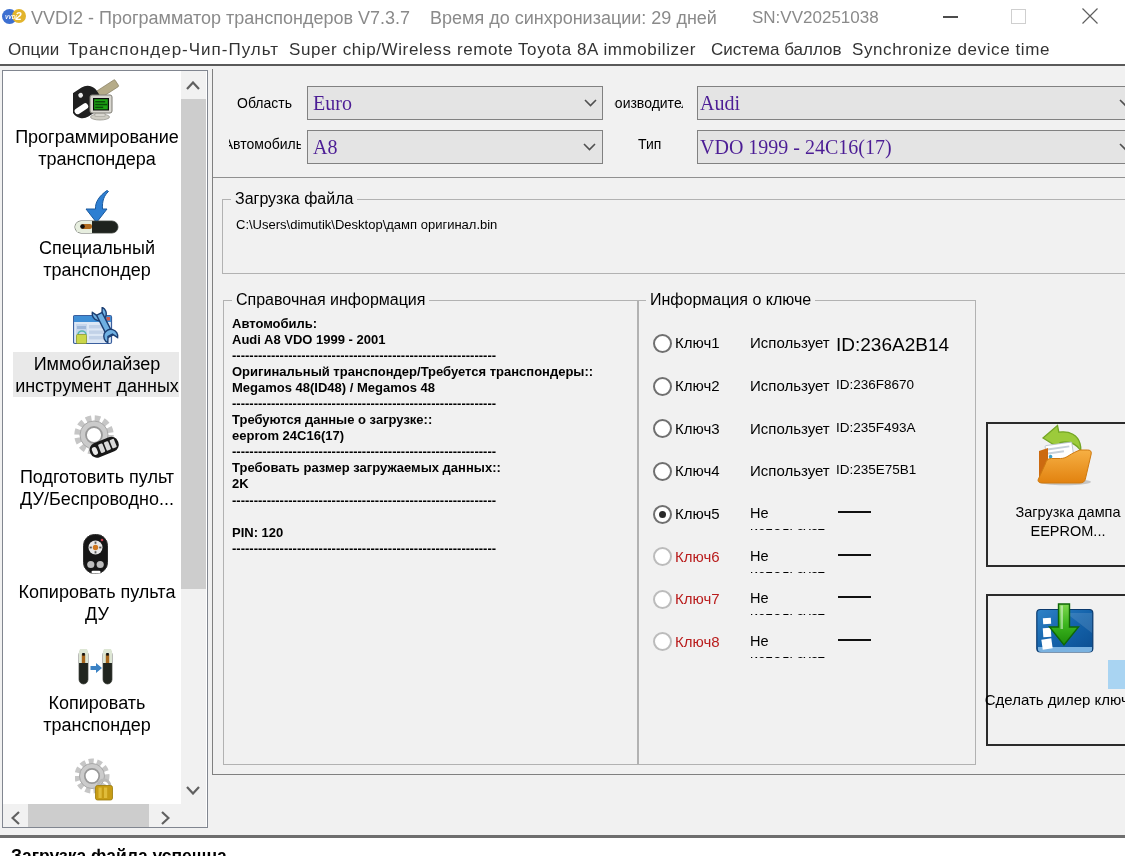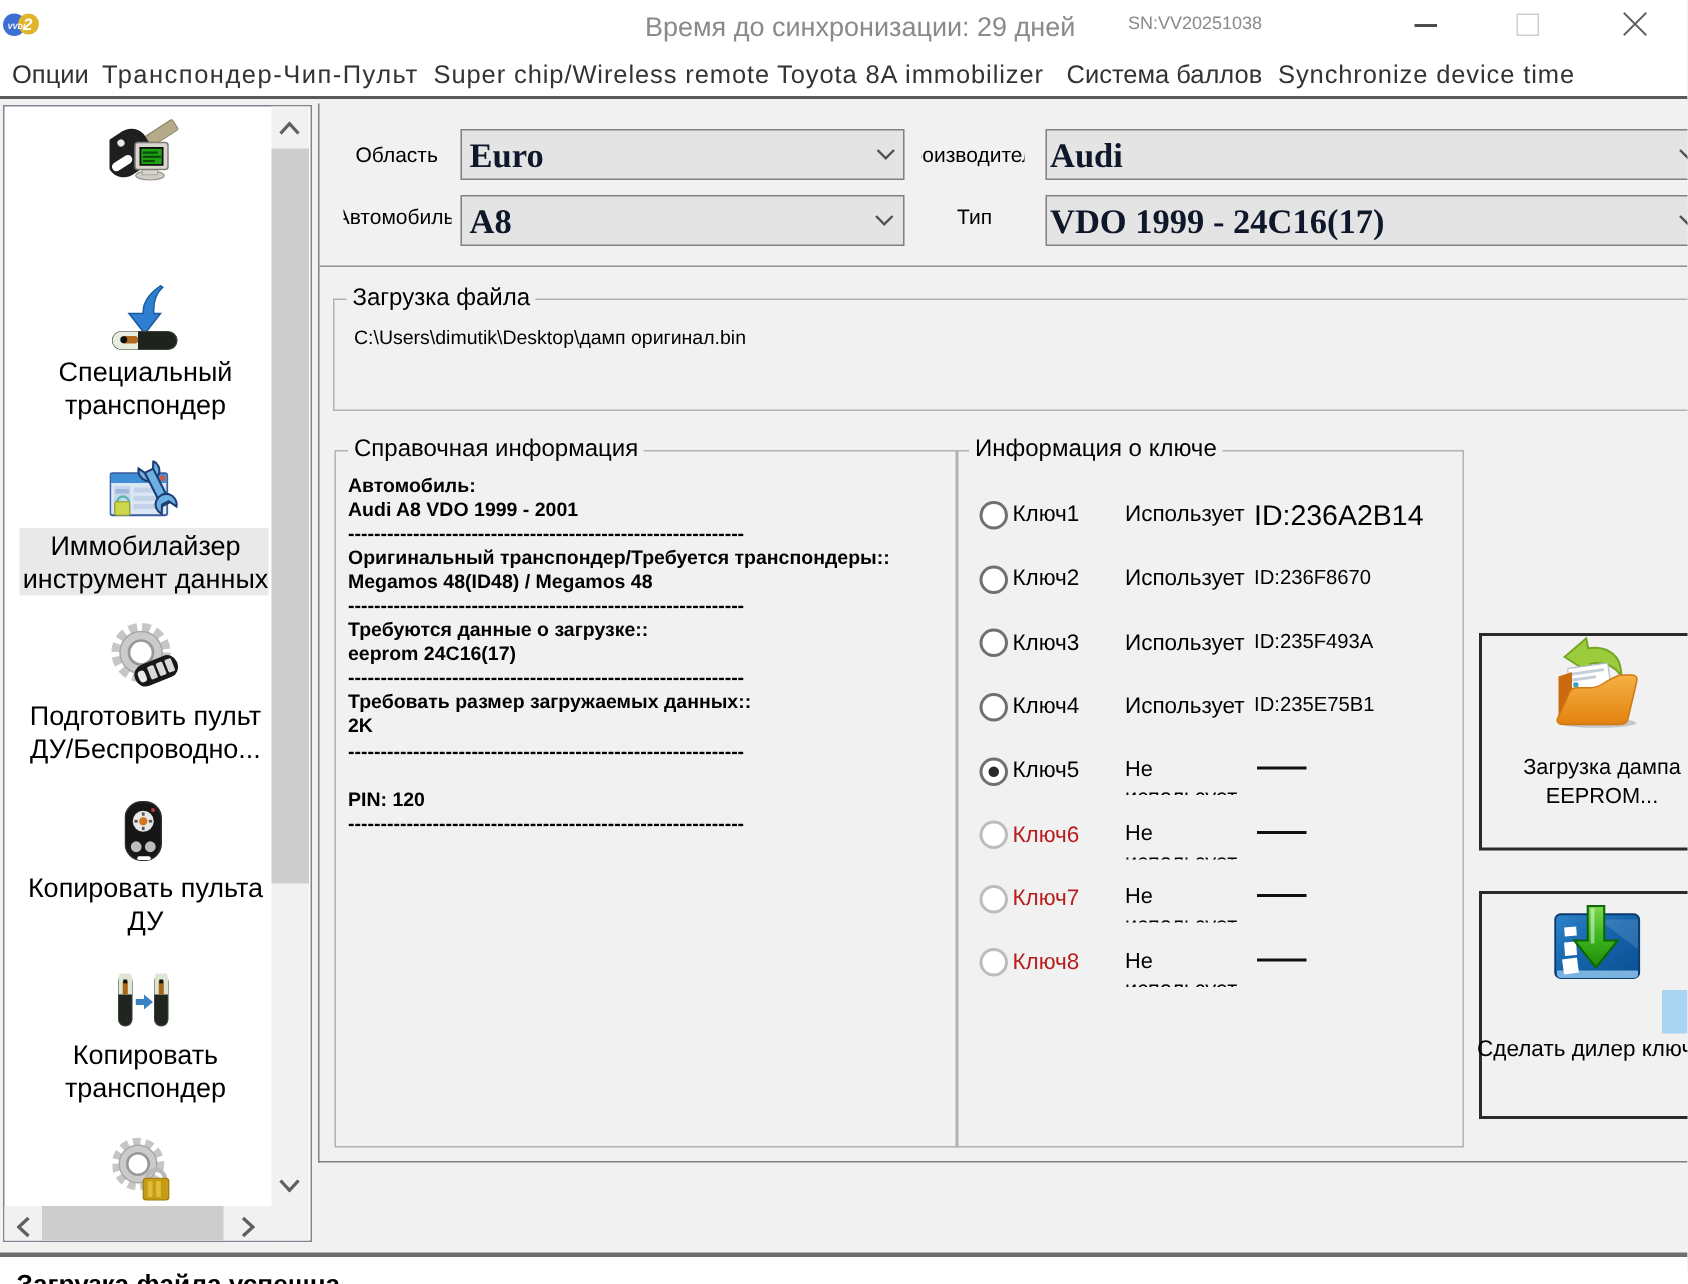--- a/index.html
+++ b/index.html
@@ -12,21 +12,21 @@
 #menuline { left:0; top:64px; width:1125px; height:3px; background:#5a5a5a; }
 #clientbg { left:0; top:66px; width:1125px; height:769px; background:#f1f1f1; }
 #sidebar { left:2px; top:70px; width:206px; height:758px; background:#ffffff; border:1px solid #818690; }
 .sbtext { position:absolute; left:2px; width:184px; text-align:center; font-size:18px; line-height:22px; color:#000; }
 #vscroll { position:absolute; right:1px; top:0px; width:25px; height:756px; background:#f1f1f1; }
 #vthumb { position:absolute; left:0px; top:28px; width:25px; height:490px; background:#cdcdcd; }
 #hscroll { position:absolute; left:0px; bottom:0px; width:179px; height:23px; background:#f1f1f1; }
 #hthumb { position:absolute; left:25px; top:0px; width:121px; height:23px; background:#cdcdcd; }
 #mainpanel { left:212px; top:69px; width:913px; height:706px; background:#f1f1f1; border-left:1px solid #808080; border-bottom:1px solid #808080; }
 .flabel { position:absolute; font-size:14px; color:#000; white-space:nowrap; }
-.combo { position:absolute; height:33.5px; background:#e4e4e4; border:1px solid #818181; font-family:"Liberation Serif", serif; font-weight:bold; font-size:23px; color:#0f172a; line-height:33px; padding-left:4px; white-space:nowrap; overflow:hidden; }
+.combo { position:absolute; height:33.5px; background:#e4e4e4; border:1px solid #818181; font-family:"Liberation Serif", serif; font-weight:normal; font-size:20px; color:#4c1d95; line-height:33px; padding-left:4px; white-space:nowrap; overflow:hidden; }
 .chev { position:absolute; width:13px; height:8px; }
 #formline { left:213px; top:176.5px; width:912px; height:1.5px; background:#909090; }
 .gbox { position:absolute; border:1px solid #b2b2b2; }
 .glabel { position:absolute; top:-10px; font-size:16px; color:#000; background:#f1f1f1; padding:0 4px; white-space:nowrap; }
 #refinfo { font-weight:bold; font-size:13px; line-height:16.05px; color:#000; white-space:pre; }
 .radio { position:absolute; width:19px; height:19px; border-radius:50%; background:#fff; border:2px solid #707070; }
 .radio.dis { border-color:#bcbcbc; }
 .rdot { position:absolute; left:4px; top:4px; width:7px; height:7px; border-radius:50%; background:#2a2a2a; }
 .klabel { position:absolute; font-size:15px; color:#000; white-space:nowrap; }
 .klabel.dis { color:#b91c1c; }
@@ -39,22 +39,23 @@
 </style>
 </head>
 <body>
 <div class="abs" id="titlebar">
   <svg class="abs" style="left:2px;top:7px" width="24" height="19" viewBox="0 0 24 19">
     <circle cx="7.5" cy="9.5" r="7.5" fill="#3c6fd1"></circle>
     <circle cx="17" cy="9" r="7" fill="#e2b42c"></circle>
     <text x="3" y="12" font-size="5" fill="#fff" font-style="italic" font-weight="bold">VVDI</text>
     <text x="13.5" y="13" font-size="11" fill="#fff" font-style="italic" font-weight="bold">2</text>
   </svg>
+  <span class="abs" style="left:31px;top:8px;font-size:18px;color:#8a8a8a;white-space:nowrap">VVDI2 - Программатор транспондеров V7.3.7</span>
   <span class="abs" style="left:430px;top:8px;font-size:18px;color:#8a8a8a;white-space:nowrap">Время до синхронизации: 29 дней</span>
-  <span class="abs" style="left:752px;top:8px;font-size:12px;color:#8a8a8a;white-space:nowrap">SN:VV20251038</span>
+  <span class="abs" style="left:752px;top:8px;font-size:17px;color:#8a8a8a;white-space:nowrap">SN:VV20251038</span>
   <div class="abs" style="left:943px;top:16px;width:15px;height:1.5px;background:#4c4c4c"></div>
   <div class="abs" style="left:1011px;top:9px;width:15px;height:15px;border:1px solid #cfcfcf"></div>
   <svg class="abs" style="left:1082px;top:8px" width="16" height="16" viewBox="0 0 16 16">
     <path d="M0.5 0.5 L15.5 15.5 M15.5 0.5 L0.5 15.5" stroke="#5f5f5f" stroke-width="1.2"></path>
   </svg>
 </div>
 <div class="abs" id="menubar">
   <span class="menuitem" style="left:8px;letter-spacing:0">Опции</span>
   <span class="menuitem" style="left:68px;letter-spacing:1px">Транспондер-Чип-Пульт</span>
   <span class="menuitem" style="left:289px">Super chip/Wireless remote</span>
@@ -197,20 +198,21 @@
   <rect x="7" y="15" width="8" height="6" fill="#ffffff" transform="rotate(-4 11 18)"></rect>
   <rect x="7" y="25" width="8" height="9" fill="#ffffff" transform="rotate(-4 11 29)"></rect>
   <rect x="6" y="36" width="10" height="10" fill="#ffffff" transform="rotate(-8 11 41)"></rect>
   <path d="M22.5,1 L33.5,1 L33.5,24 L42.5,24 L28,42 L13.5,24 L22.5,24 Z" fill="url(#gr1)" stroke="#0f6606" stroke-width="1.4"></path>
   <path d="M24.5,2.5 L27,2.5 L27,26 L24.5,26 Z" fill="#ffffff" opacity="0.45"></path>
 </svg>
 <div class="btext" style="left:983px;top:690px;width:160px;white-space:nowrap;font-size:15px">Сделать дилер ключ...</div>
 
 <div class="abs" id="sidebar">
   <div class="abs" style="left:10px;top:281px;width:166px;height:45px;background:#e9e9e9"></div>
+  <div class="sbtext" style="top:55px">Программирование<br>транспондера</div>
   <div class="sbtext" style="top:166px">Специальный<br>транспондер</div>
   <div class="sbtext" style="top:395px">Подготовить пульт<br>ДУ/Беспроводно...</div>
   <div class="sbtext" style="top:282px">Иммобилайзер<br>инструмент данных</div>
   <div class="sbtext" style="top:510px">Копировать пульта<br>ДУ</div>
   <div class="sbtext" style="top:621px">Копировать<br>транспондер</div>
   <svg class="abs" style="left:70px;top:4px" width="49" height="47" viewBox="0 0 49 47">
     <rect x="20" y="18" width="28" height="8" rx="1" fill="#b5ab88" stroke="#8a8164" stroke-width="0.7" transform="rotate(-33 22 22)"></rect>
     <rect x="-4" y="13" width="32" height="28" rx="11" fill="#1f1f1f" transform="rotate(-33 12 27)"></rect>
     <circle cx="12" cy="19" r="2.4" fill="#e8e8e8" transform="rotate(-33 12 27)"></circle>
     <rect x="1" y="31" width="15" height="6" rx="3" fill="#ffffff" transform="rotate(-33 8 34)"></rect>

